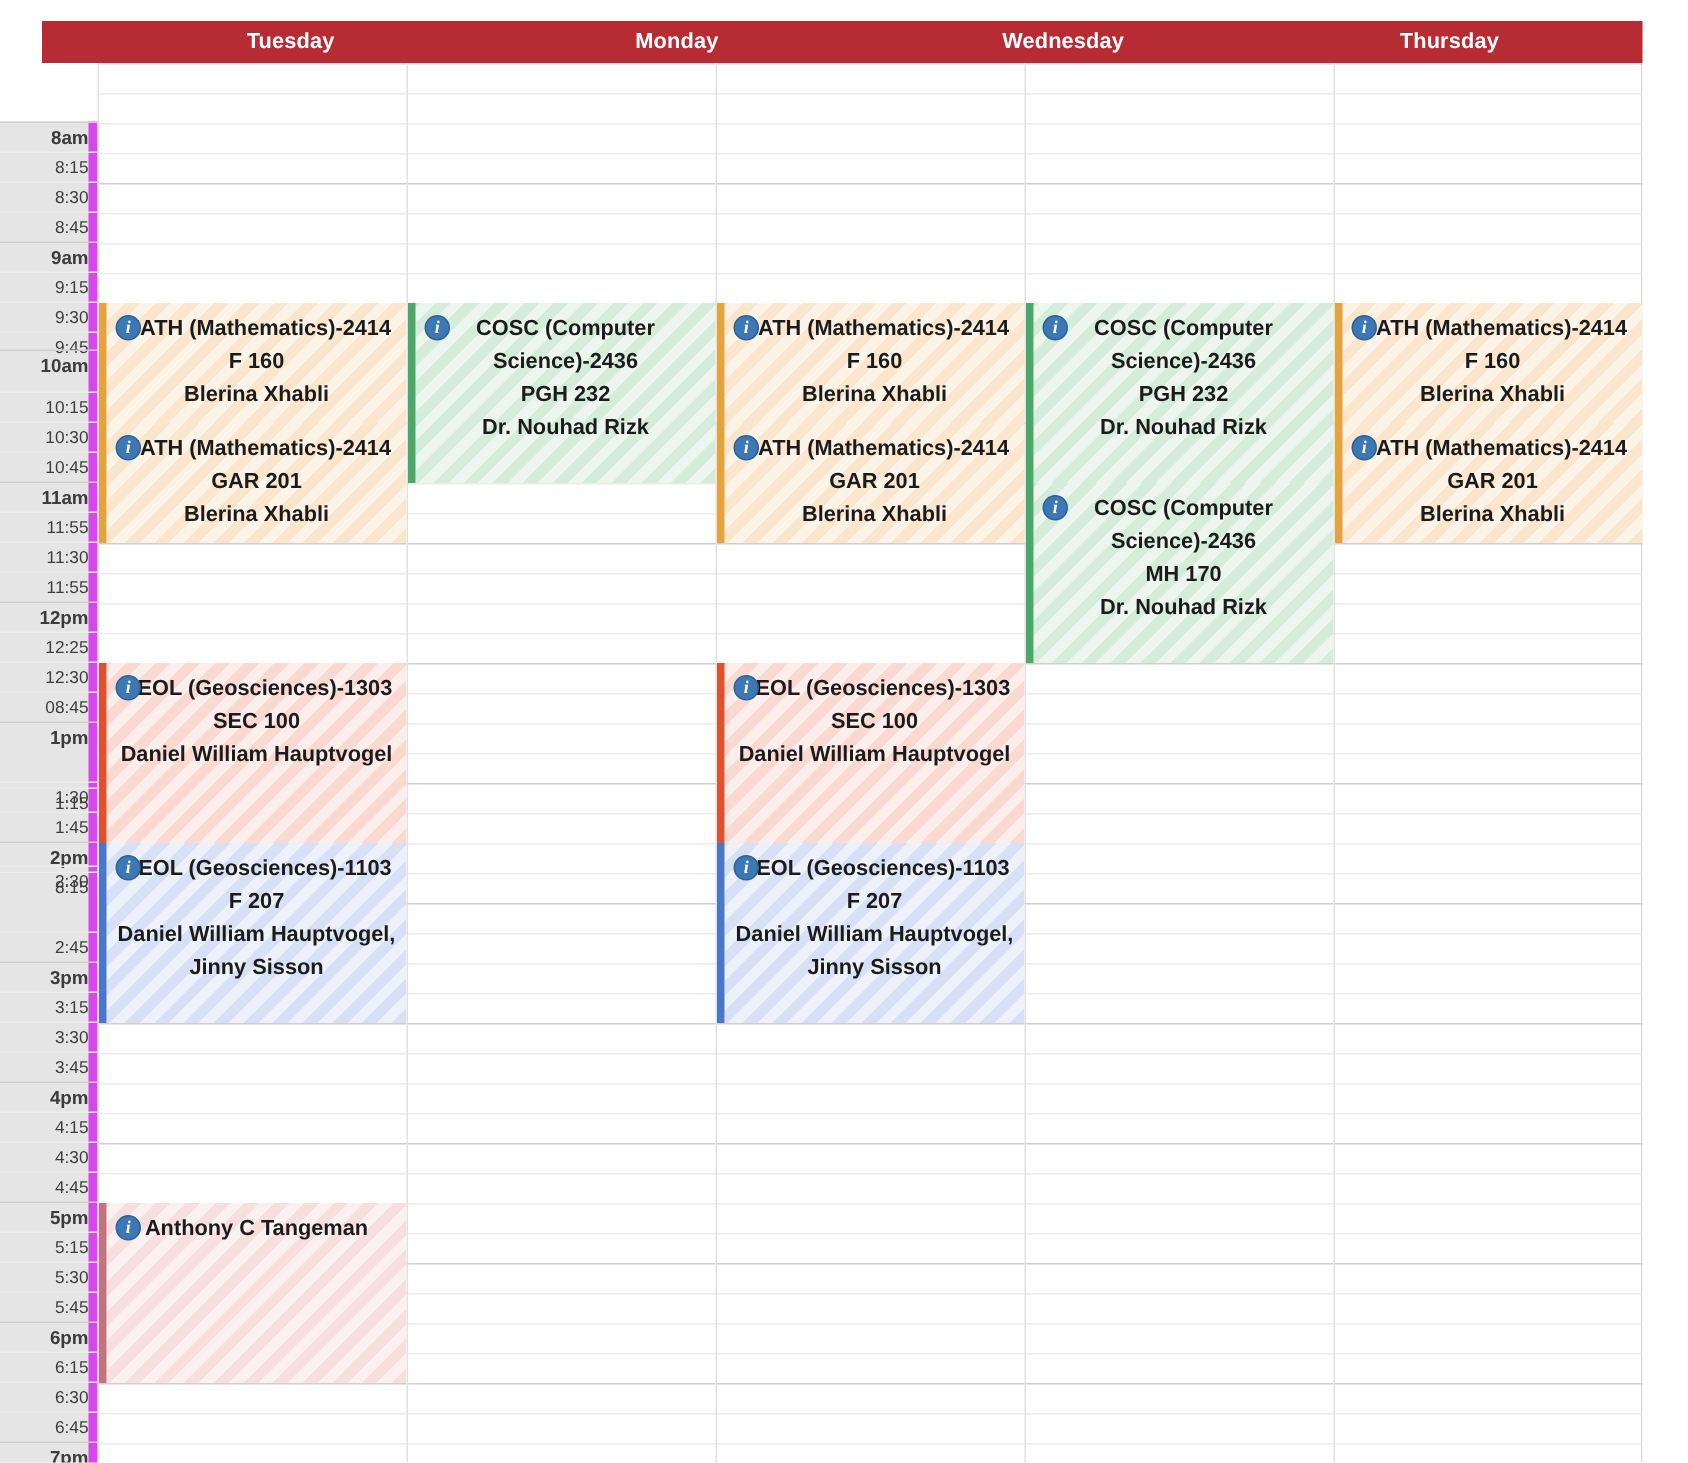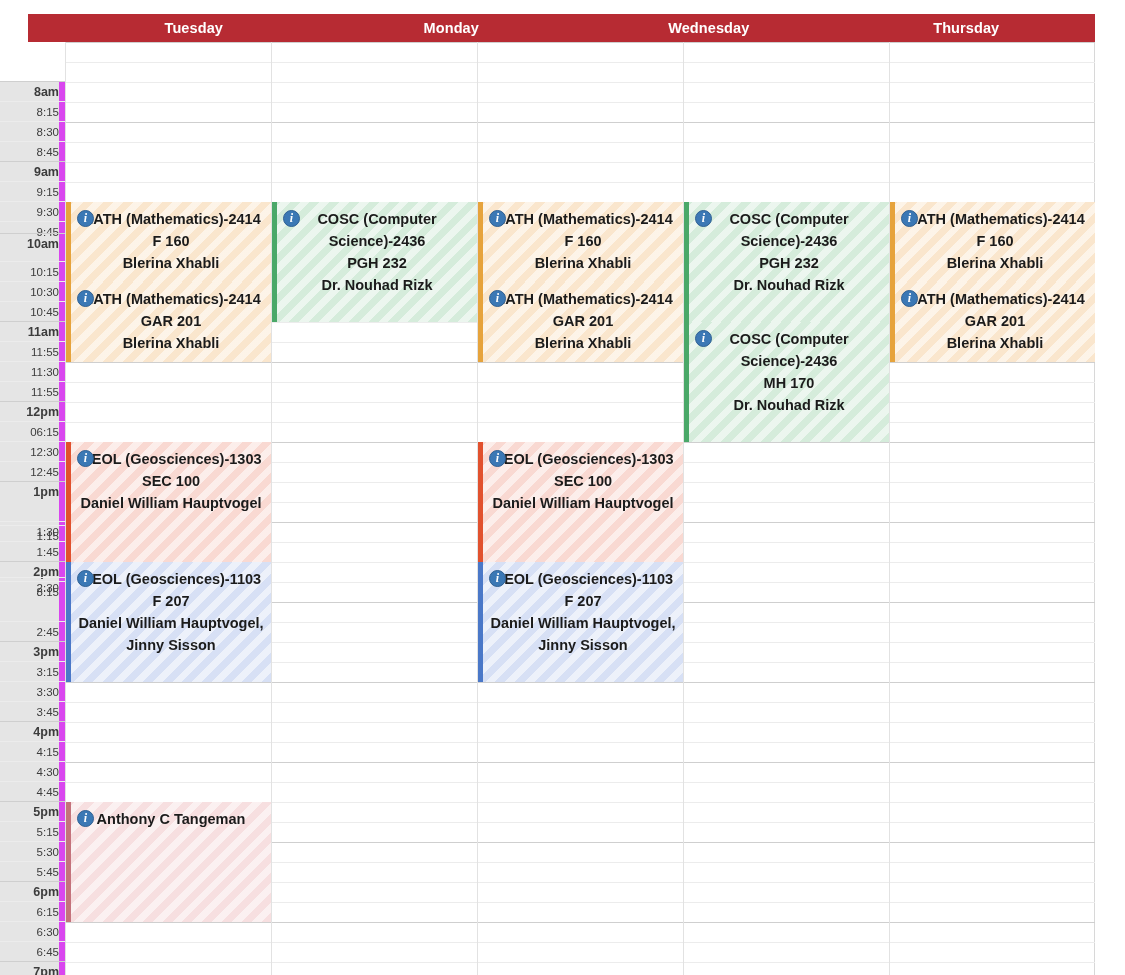--- a/index.html
+++ b/index.html
@@ -76,23 +76,23 @@
         <div class="trow quarter" style="top: 140px;">9:45</div>
         <div class="trow hour" style="top: 152px;">10am</div>
         <div class="trow quarter" style="top: 180px;">10:15</div>
         <div class="trow quarter" style="top: 200px;">10:30</div>
         <div class="trow quarter" style="top: 220px;">10:45</div>
         <div class="trow hour" style="top: 240px;">11am</div>
         <div class="trow quarter" style="top: 260px;">11:55</div>
         <div class="trow quarter" style="top: 280px;">11:30</div>
         <div class="trow quarter" style="top: 300px;">11:55</div>
         <div class="trow hour" style="top: 320px;">12pm</div>
-        <div class="trow quarter" style="top: 340px;">06:15</div>
+        <div class="trow quarter" style="top: 340px;">12:25</div>
         <div class="trow quarter" style="top: 360px;">12:30</div>
-        <div class="trow quarter" style="top: 380px;">12:45</div>
+        <div class="trow quarter" style="top: 380px;">08:45</div>
         <div class="trow hour" style="top: 400px;">1pm</div>
         <div class="trow quarter" style="top: 444px;">1:15</div>
         <div class="trow quarter" style="top: 440px;">1:30</div>
         <div class="trow quarter" style="top: 460px;">1:45</div>
         <div class="trow hour" style="top: 480px;">2pm</div>
         <div class="trow quarter" style="top: 500px;">8:15</div>
         <div class="trow quarter" style="top: 496px;">2:30</div>
         <div class="trow quarter" style="top: 540px;">2:45</div>
         <div class="trow hour" style="top: 560px;">3pm</div>
         <div class="trow quarter" style="top: 580px;">3:15</div>

